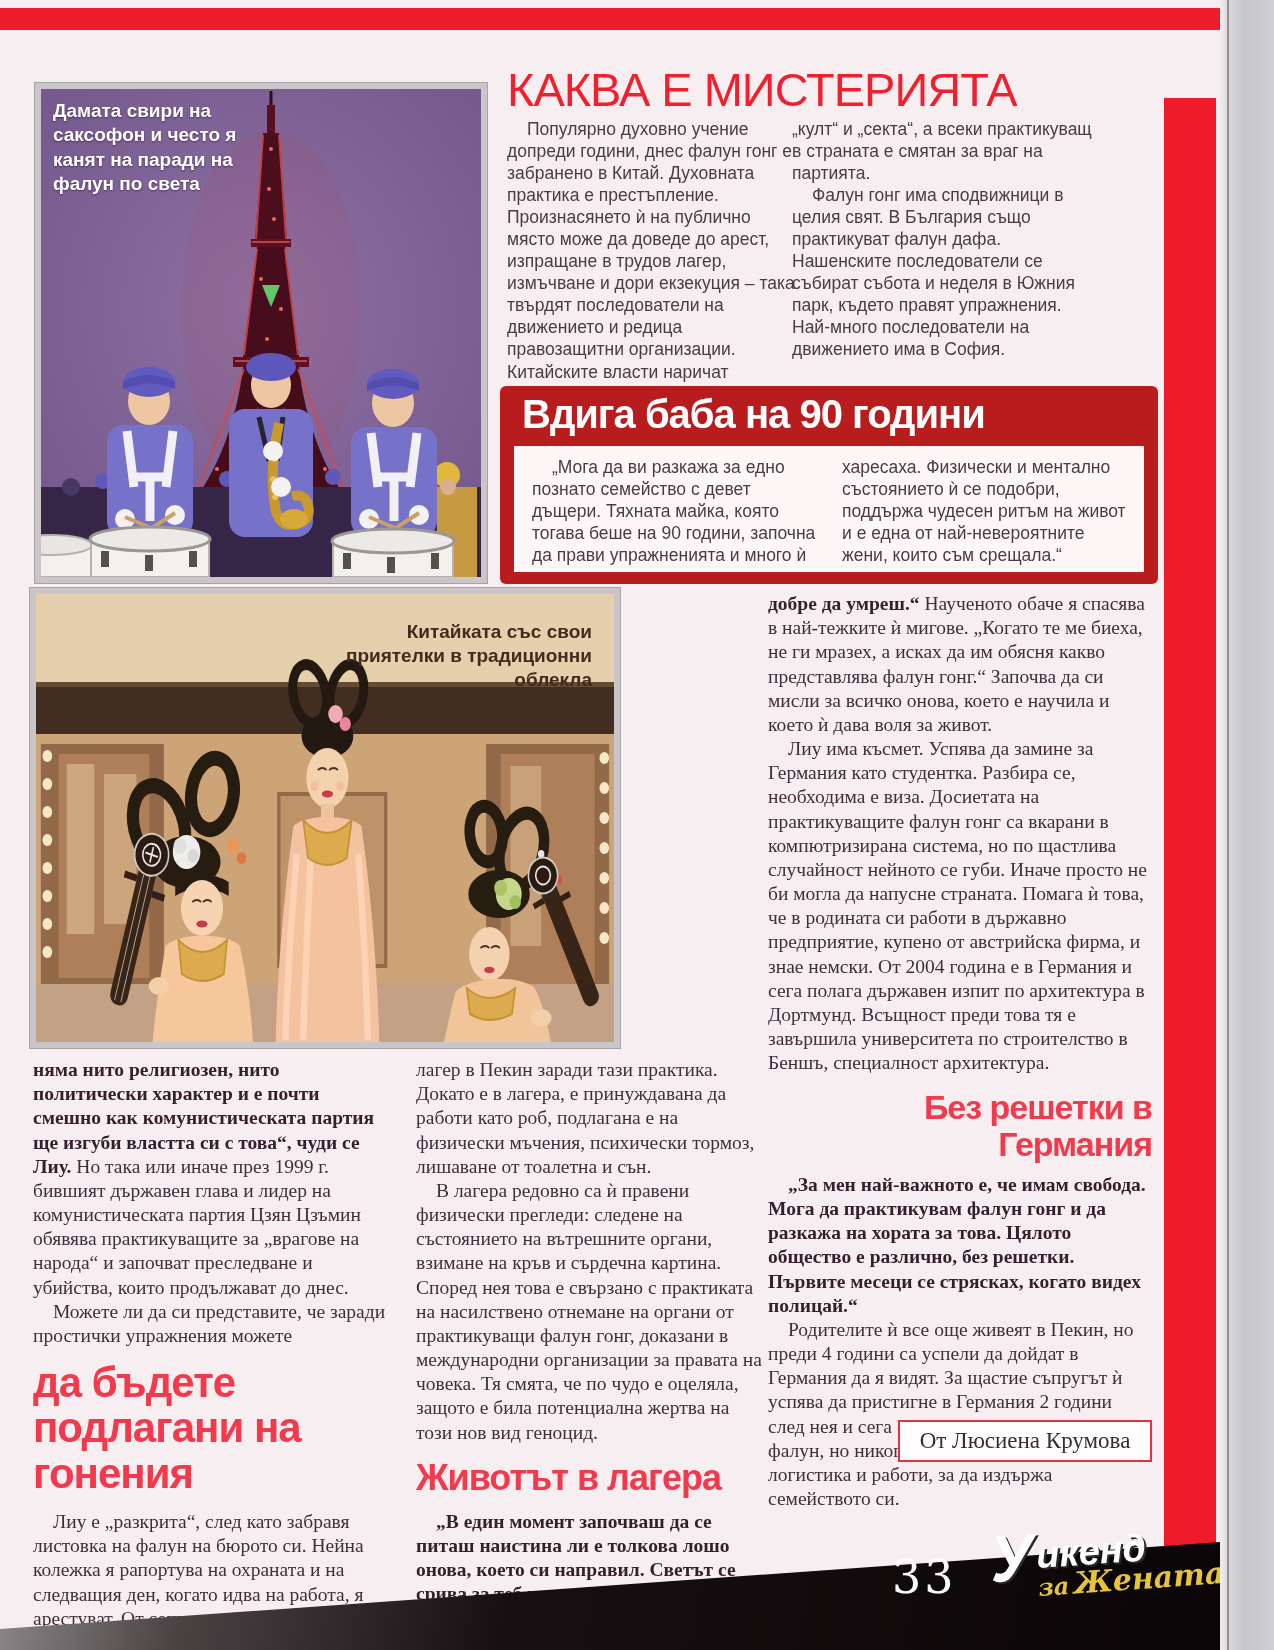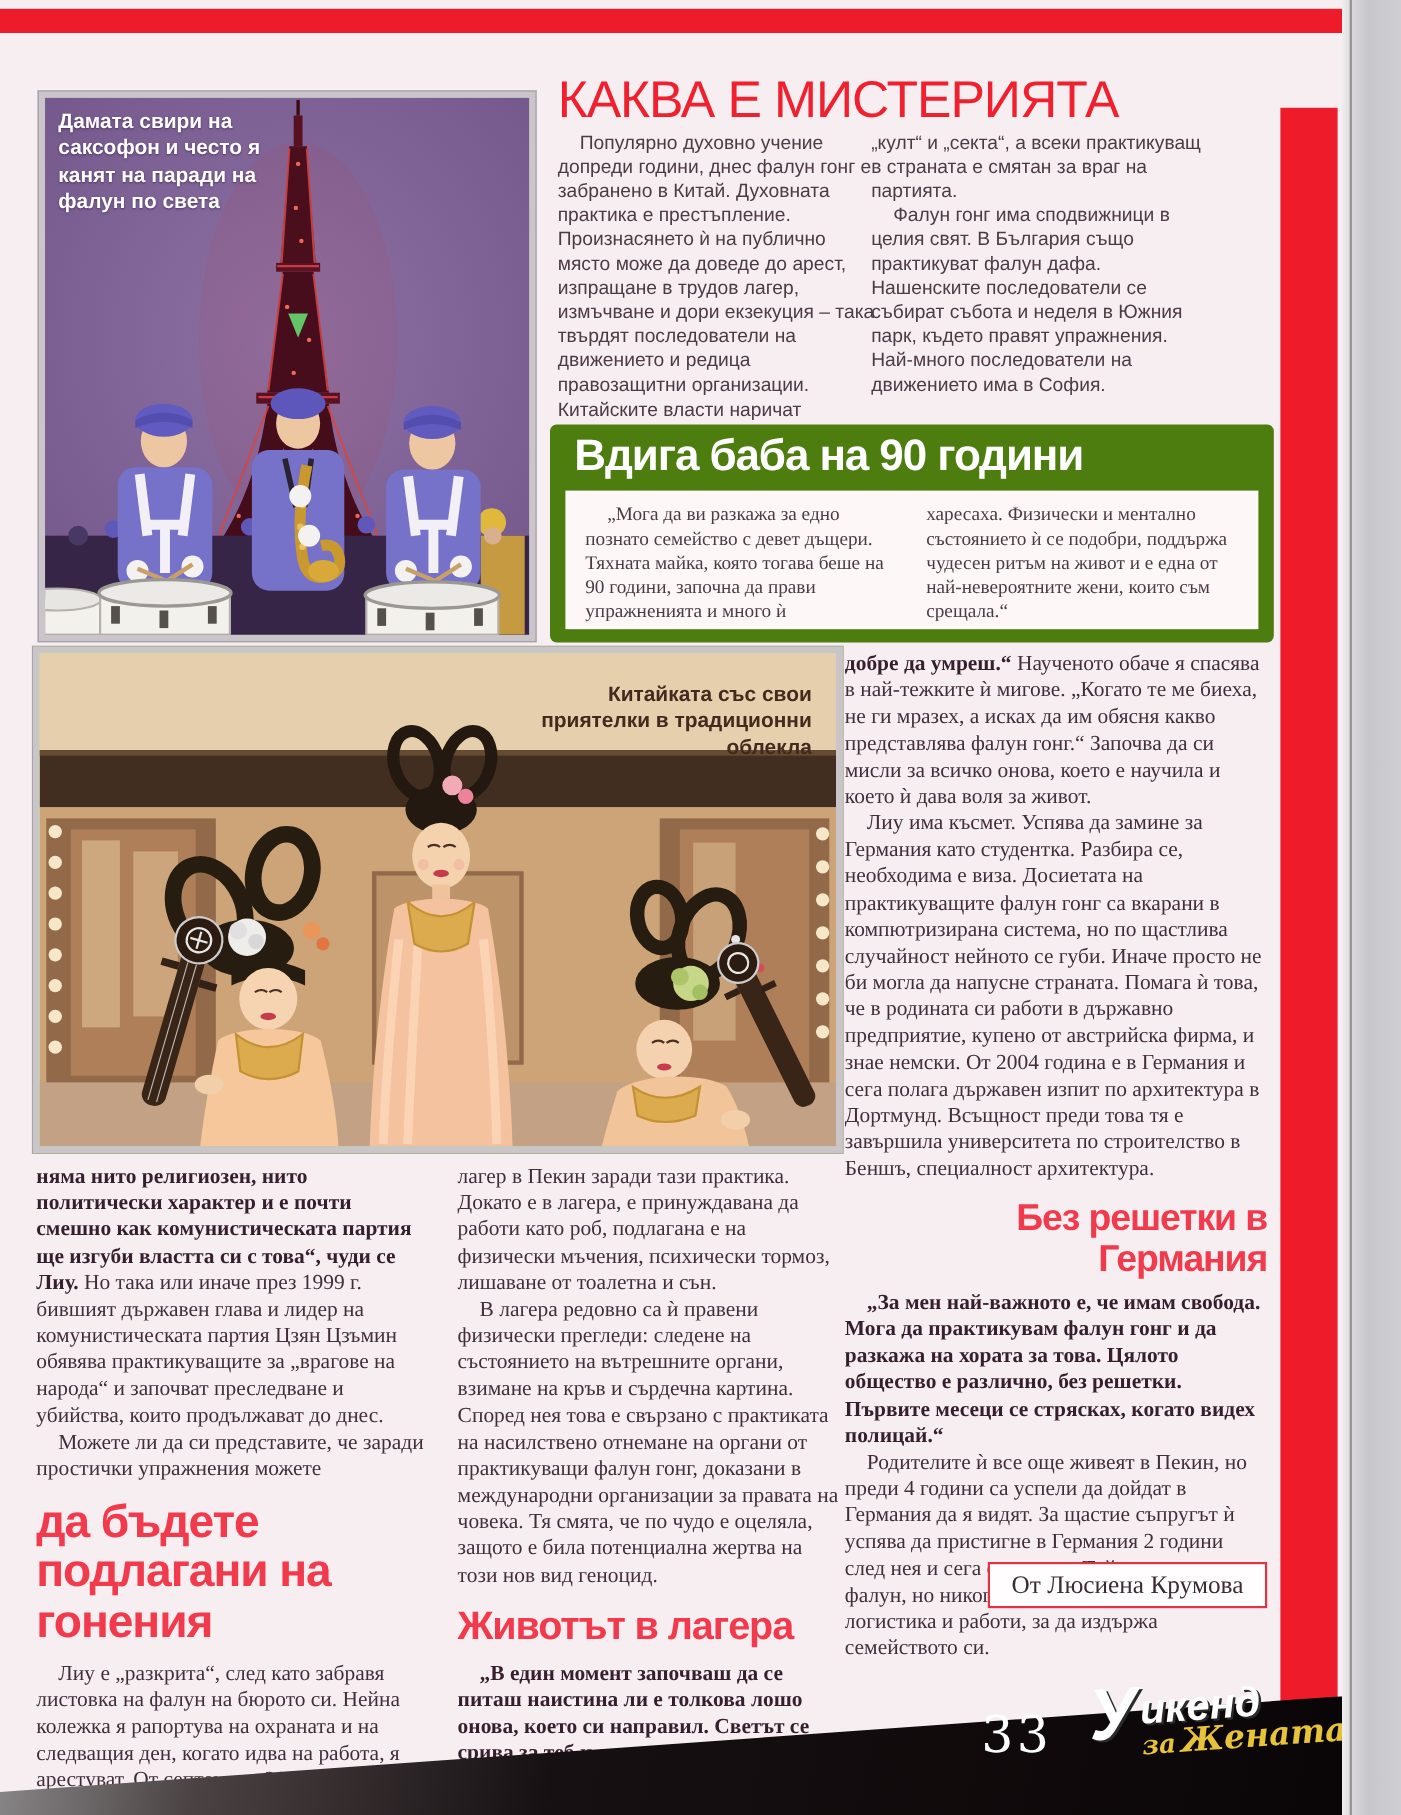--- a/index.html
+++ b/index.html
@@ -18,21 +18,21 @@
   .red-strip { position:absolute; left:1164px; top:98px; width:52px; height:1458px; background:#ee1b2a; }
   .scan-edge {
     position:absolute; left:1220px; top:0; width:54px; height:1650px;
     background:linear-gradient(to right,#f0eeef 0,#d8d6d9 10px,#c7c6cb 24px,#cfced2 100%);
   }
   .scan-line { position:absolute; left:1227px; top:0; width:2px; height:1650px; background:#5a5356; opacity:.55; }
 
   
   .photo { position:absolute; border:6px solid #cac5c8; box-shadow:0 0 0 1px #a8a3a6; background:#7d6095; }
   .photo1 { left:35px; top:65px; width:452px; height:500px;margin-top:18px; }
-  .photo2 { left:30px; top:588px; width:736px; height:460px; background:#bef264; }
+  .photo2 { left:30px; top:588px; width:590px; height:460px; background:#f9a8d4; }
   .photo svg { position:absolute; left:0; top:0; width:100%; height:100%; }
   .photo1-caption {
     position:absolute; left:12px; top:10px; width:190px;
     font-size:19px; font-weight:bold; color:#ffffff; line-height:1.28;
     text-shadow:0 1px 2px rgba(40,20,60,.6);
   }
   .photo2-caption {
     position:absolute; right:22px; top:26px; width:280px; text-align:right;
     font-size:19px; font-weight:bold; color:#46291e; line-height:1.25;
   }
@@ -44,26 +44,26 @@
   }
   .sans-col { position:absolute; top:118px; font-size:17.5px; line-height:1.26; color:#4c3b45; }
   .intro-col1 { left:507px; width:288px; }
   .intro-col2 { left:792px; width:300px; }
   .sans-col p { margin:0; }
   .p-indent { text-indent:20px; }
 
   
   .quote-box {
     position:absolute; left:500px; top:386px; width:658px; height:198px;
-    background:#4d7c0f; border-radius:6px;
+    background:#b91c1c; border-radius:6px;
   }
   .quote-title { position:absolute; left:22px; top:6px; font-size:40px; font-weight:bold; color:#ffffff; letter-spacing:-1px; }
   .quote-inner {
     position:absolute; left:14px; right:14px; top:60px; bottom:12px;
-    background:#fdf7f8; display:flex; gap:26px; padding:10px 18px;font-family:Liberation Serif, serif;
+    background:#fdf7f8; display:flex; gap:26px; padding:10px 18px;
   }
   .quote-inner .qcol { width:50%; font-size:17.5px; line-height:1.26; color:#4c3b45; }
 
   
   .serif-col { position:absolute; font-family:"Liberation Serif", serif; font-size:19.5px; line-height:1.24; color:#412e3a; }
   .serif-col p { margin:0; }
   .serif-col b { color:#351f2c; }
   .right-col { left:768px; top:592px; width:384px; }
   .bottom-left-col { left:33px; top:1058px; width:358px; }
   .bottom-mid-col { left:416px; top:1058px; width:348px; }

